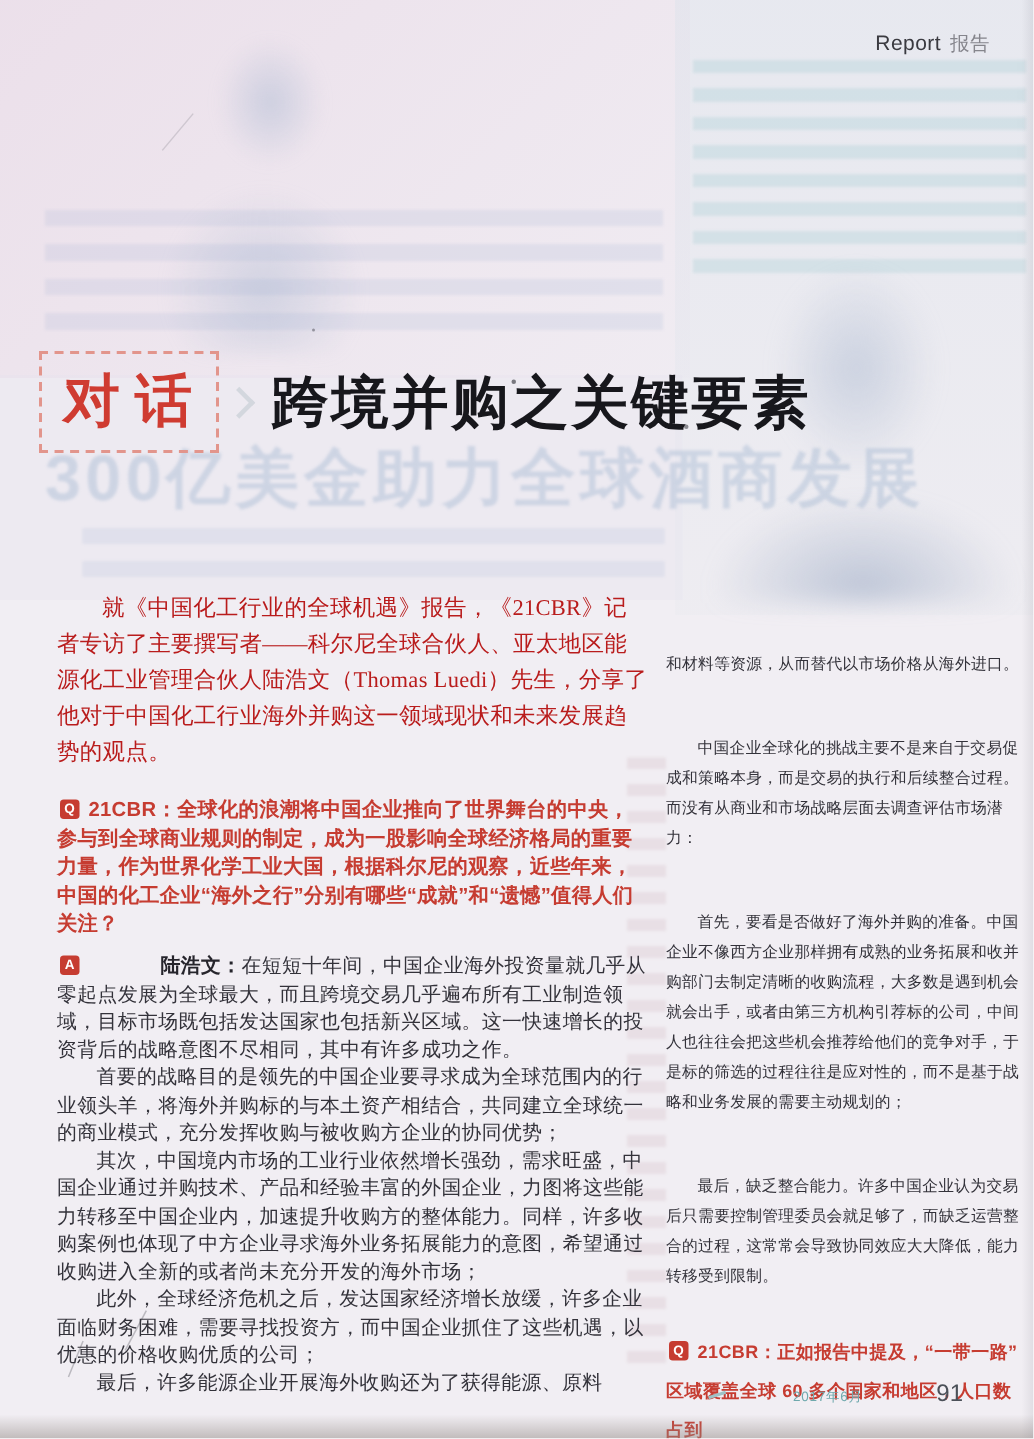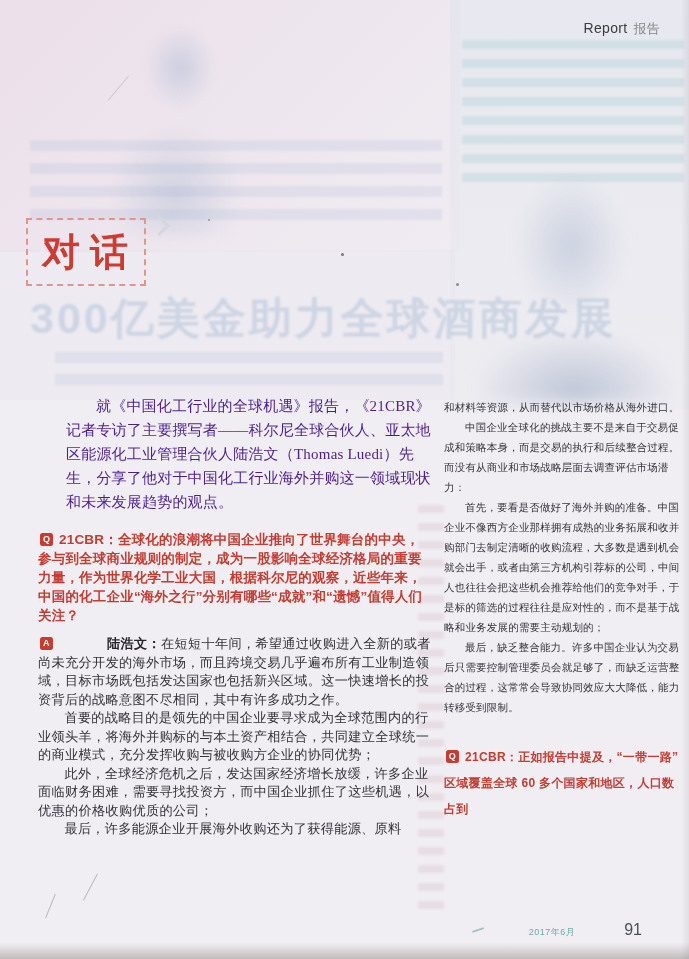--- a/index.html
+++ b/index.html
@@ -52,43 +52,43 @@
   .edge-bottom{left:0;right:0;bottom:0;height:16px;
     background:linear-gradient(to bottom,rgba(150,140,134,0),rgba(146,137,132,.5));}
   .edge-right{top:0;bottom:0;right:0;width:8px;
     background:linear-gradient(to right,rgba(120,120,130,0),rgba(120,120,130,.14));}
   
   .content{position:absolute;inset:0;}
   .header{position:absolute;top:20px;right:29px;font-family:var(--sans);
     font-size:14px;color:#3a3a40;letter-spacing:.3px;}
   .header .en{font-weight:normal;}
   .header .cn{font-weight:normal;color:#85858c;font-size:13px;margin-left:6px;}
-  .titlebar{position:absolute;left:26px;top:218px;display:flex;}
+  .titlebar{position:absolute;left:26px;top:234px;display:flex;align-items:center;}
   .tag-box{border:2px dashed #e2958c;color:#cf3b31;font-family:var(--sans);
     font-weight:bold;font-size:38px;line-height:1;padding:13px 6px 13px 14px;letter-spacing:10px;}
   .chevron{width:15px;height:15px;border-top:3px solid #d3d7de;border-right:3px solid #d3d7de;
     transform:rotate(45deg);margin:0 14px 0 6px;}
   .headline{font-family:var(--sans);font-weight:900;font-size:38px;color:#17171c;
     letter-spacing:2px;white-space:nowrap;}
   
   .col-left{position:absolute;left:38px;top:394px;width:394px;}
   .col-right{position:absolute;left:444px;top:398px;width:238px;}
   p{margin:0;}
-  .intro{font-size:15px;line-height:24px;color:#4c1d95;text-indent:2em;letter-spacing:.2px;margin-left:28px;}
+  .intro{font-size:15px;line-height:24px;color:#b91c1c;text-indent:2em;letter-spacing:.2px;}
   .q{font-family:var(--sans);font-weight:bold;color:var(--red);}
   .q-left{margin-top:16px;font-size:13.5px;line-height:19px;letter-spacing:.2px;}
   .badge{display:inline-flex;align-items:center;justify-content:center;
     width:13px;height:13px;border-radius:2.5px;background:var(--red);color:#fff;
     font-family:var(--sans);font-size:9px;font-weight:bold;margin:0 6px 2px 2px;
     vertical-align:middle;line-height:1;}
   .body-p{font-size:13.2px;line-height:18.5px;color:var(--ink);letter-spacing:.3px;}
   .a-first{margin-top:10px;}
   .speaker{font-family:Liberation Sans, sans-serif;font-weight:bold;color:#26252c;padding-left:48px;}
   .indent{text-indent:2em;}
-  .rbody{font-size:10.5px;line-height:20px;color:var(--ink);letter-spacing:.2px;}
+  .rbody{font-size:10.5px;line-height:20px;color:var(--ink);letter-spacing:.2px;margin-top:36px;}
   .q-right{margin-top:26px;font-size:12px;line-height:26px;letter-spacing:.3px;}
   .footer{position:absolute;top:921px;right:47px;display:flex;align-items:baseline;gap:40px;}
   .footer .tick{align-self:center;width:12px;height:1.5px;background:#9fc3c6;
     transform:rotate(-18deg);margin-right:5px;}
   .footer .issue{font-family:var(--sans);font-size:9px;color:#6fa9ad;letter-spacing:.5px;}
   .footer .pageno{font-family:var(--sans);font-size:16px;color:#4b5058;margin-left:9px;text-align:center;}
 </style>
 </head>
 <body>
 
@@ -113,33 +113,35 @@
 
   <div class="content">
 
     <div class="header">
       <span class="en">Report</span><span class="cn">报告</span>
     </div>
 
     <div class="titlebar">
       <div class="tag-box">对话</div>
       <div class="chevron"></div>
+      <div class="headline">跨境并购之关键要素</div>
     </div>
 
     <div class="col-left">
       <p class="intro">就《中国化工行业的全球机遇》报告，《21CBR》记者专访了主要撰写者——科尔尼全球合伙人、亚太地区能源化工业管理合伙人陆浩文（Thomas Luedi）先生，分享了他对于中国化工行业海外并购这一领域现状和未来发展趋势的观点。</p>
 
       <p class="q q-left">
         <span class="badge">Q</span><span>21CBR：</span><span>全球化的浪潮将中国企业推向了世界舞台的中央，参与到全球商业规则的制定，成为一股影响全球经济格局的重要力量，作为世界化学工业大国，根据科尔尼的观察，近些年来，中国的化工企业“海外之行”分别有哪些“成就”和“遗憾”值得人们关注？</span>
       </p>
 
       <p class="body-p a-first">
-        <span class="badge">A</span><span class="speaker">陆浩文：</span><span>在短短十年间，希望通过收购进入全新的或者尚未充分开发的海外市场，而且跨境交易几乎遍布所有工业制造领域，目标市场既包括发达国家也包括新兴区域。这一快速增长的投资背后的战略意图不尽相同，其中有许多成功之作。</span>
+        <span class="badge">A</span><span class="speaker">陆浩文：</span><span>在短短十年间，中国企业海外投资量就几乎从零起点发展为全球最大，而且跨境交易几乎遍布所有工业制造领域，目标市场既包括发达国家也包括新兴区域。这一快速增长的投资背后的战略意图不尽相同，其中有许多成功之作。</span>
       </p>
       <p class="body-p indent">首要的战略目的是领先的中国企业要寻求成为全球范围内的行业领头羊，将海外并购标的与本土资产相结合，共同建立全球统一的商业模式，充分发挥收购与被收购方企业的协同优势；</p>
+      <p class="body-p indent">其次，中国境内市场的工业行业依然增长强劲，需求旺盛，中国企业通过并购技术、产品和经验丰富的外国企业，力图将这些能力转移至中国企业内，加速提升收购方的整体能力。同样，许多收购案例也体现了中方企业寻求海外业务拓展能力的意图，希望通过收购进入全新的或者尚未充分开发的海外市场；</p>
       <p class="body-p indent">此外，全球经济危机之后，发达国家经济增长放缓，许多企业面临财务困难，需要寻找投资方，而中国企业抓住了这些机遇，以优惠的价格收购优质的公司；</p>
       <p class="body-p indent">最后，许多能源企业开展海外收购还为了获得能源、原料</p>
     </div>
 
     <div class="col-right">
       <p class="rbody">和材料等资源，从而替代以市场价格从海外进口。</p>
       <p class="rbody indent">中国企业全球化的挑战主要不是来自于交易促成和策略本身，而是交易的执行和后续整合过程。而没有从商业和市场战略层面去调查评估市场潜力：</p>
       <p class="rbody indent">首先，要看是否做好了海外并购的准备。中国企业不像西方企业那样拥有成熟的业务拓展和收并购部门去制定清晰的收购流程，大多数是遇到机会就会出手，或者由第三方机构引荐标的公司，中间人也往往会把这些机会推荐给他们的竞争对手，于是标的筛选的过程往往是应对性的，而不是基于战略和业务发展的需要主动规划的；</p>
       <p class="rbody indent">最后，缺乏整合能力。许多中国企业认为交易后只需要控制管理委员会就足够了，而缺乏运营整合的过程，这常常会导致协同效应大大降低，能力转移受到限制。</p>
 

